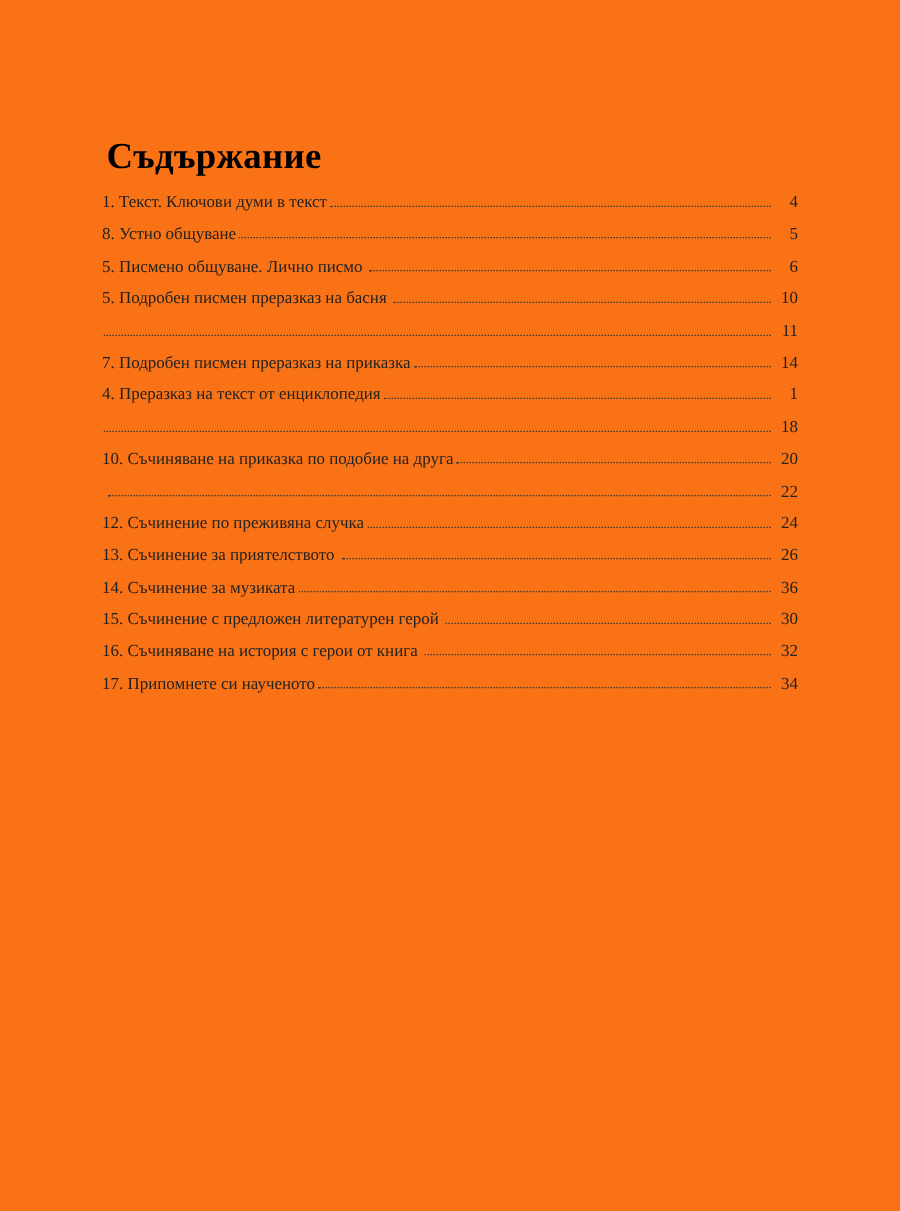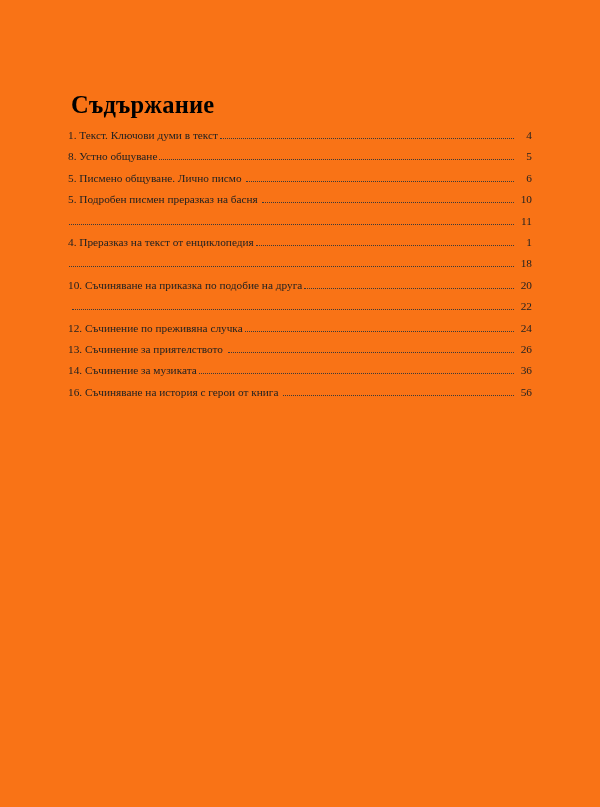--- a/index.html
+++ b/index.html
@@ -113,20 +113,25 @@
       <li class="toc-entry">
         <span class="entry-label">5. Подробен писмен преразказ на басня</span>
         <span class="entry-leader gap-before"></span>
         <span class="entry-page">10</span>
       </li>
       <li class="toc-entry">
         <span class="entry-leader"></span>
         <span class="entry-page">11</span>
       </li>
       <li class="toc-entry">
+        <span class="entry-label">7. Подробен писмен преразказ на приказка</span>
+        <span class="entry-leader"></span>
+        <span class="entry-page">14</span>
+      </li>
+      <li class="toc-entry">
         <span class="entry-label">4. Преразказ на текст от енциклопедия</span>
         <span class="entry-leader"></span>
         <span class="entry-page">1</span>
       </li>
       <li class="toc-entry">
         <span class="entry-leader"></span>
         <span class="entry-page">18</span>
       </li>
       <li class="toc-entry">
         <span class="entry-label">10. Съчиняване на приказка по подобие на друга</span>
@@ -146,19 +151,29 @@
         <span class="entry-label">13. Съчинение за приятелството</span>
         <span class="entry-leader gap-before"></span>
         <span class="entry-page">26</span>
       </li>
       <li class="toc-entry">
         <span class="entry-label">14. Съчинение за музиката</span>
         <span class="entry-leader"></span>
         <span class="entry-page">36</span>
       </li>
       <li class="toc-entry">
+        <span class="entry-label">15. Съчинение с предложен литературен герой</span>
+        <span class="entry-leader gap-before"></span>
+        <span class="entry-page">30</span>
+      </li>
+      <li class="toc-entry">
         <span class="entry-label">16. Съчиняване на история с герои от книга</span>
         <span class="entry-leader gap-before"></span>
-        <span class="entry-page">56</span>
+        <span class="entry-page">32</span>
+      </li>
+      <li class="toc-entry">
+        <span class="entry-label">17. Припомнете си наученото</span>
+        <span class="entry-leader"></span>
+        <span class="entry-page">34</span>
       </li>
     </ul>
 
 </div>
 
 </body></html>

